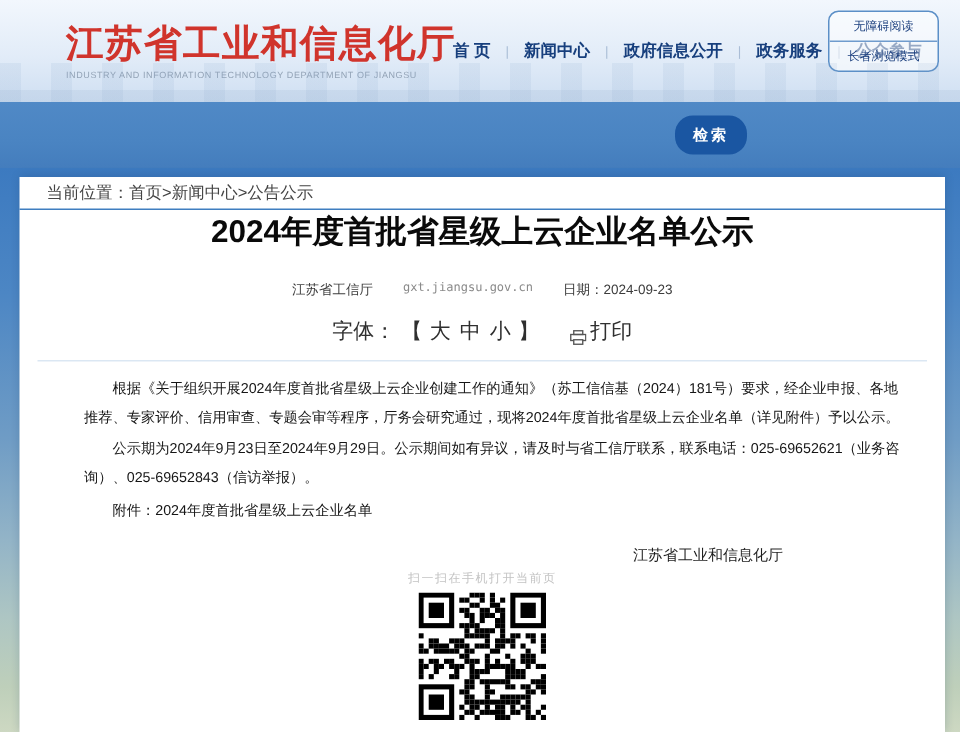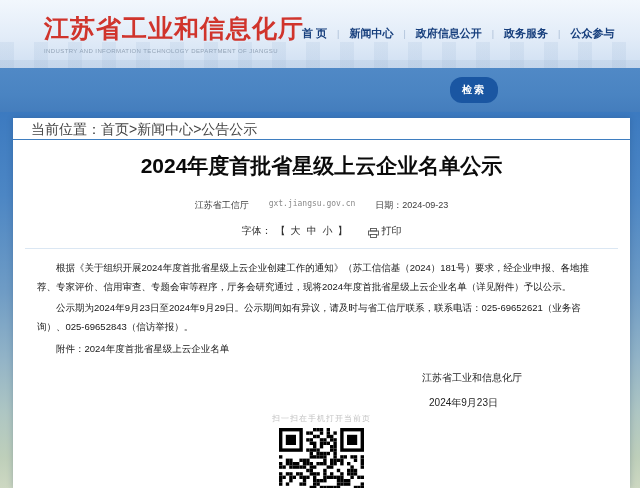--- a/index.html
+++ b/index.html
@@ -39,33 +39,33 @@
     font-size:10px; font-weight:bold; cursor:pointer; letter-spacing:2px; }
 
   
   .page-bg { position:absolute; left:0; top:112px; width:640px; height:376px;
     background:linear-gradient(180deg,#3c7ac0 0%,#4c86c4 22%,#6f9cc5 48%,
       #93b4c7 66%,#aec6c3 80%,#becfba 92%,#cdd8c2 100%); }
 
   
   .panel { position:absolute; left:13px; top:118px; width:617px; height:370px;
     background:#ffffff; box-shadow:0 0 6px rgba(20,50,90,.25); }
-  .crumb { height:22px; line-height:22px; padding-left:18px; font-size:14px; color:#444;
+  .crumb { height:22px; line-height:22px; padding-left:18px; font-size:11px; color:#444;
     border-bottom:1px solid #3f7ec0; }
-  .title { margin-top:12px; text-align:center; font-size:21px; font-weight:bold; color:#0a0a0a; }
+  .title { text-align:center; font-size:21px; font-weight:bold; color:#0a0a0a; }
   .meta { margin-top:19px; display:flex; justify-content:center; align-items:flex-start; gap:20px;
     font-size:9px; color:#3c3c3c; }
   .meta .site { font-family:"DejaVu Sans Mono",monospace; color:#8a8a8a; font-size:8px; }
   .fontrow { margin-top:12px; display:flex; justify-content:center; align-items:center;
-    gap:4px; font-size:10px; color:#2f2f2f; }
+    gap:4px; font-size:14px; color:#2f2f2f; }
   .fontrow .size { cursor:pointer; padding:0 1px; }
   .print-wrap { display:flex; align-items:flex-end; gap:3px; margin-left:16px; cursor:pointer; }
   .divider { margin:10px 12px 0; border-top:1px solid #dbe7f3; }
 
-  .bodytext { padding:9px 26px 0 24px; font-size:9.5px; line-height:19px; color:#161616; }
+  .bodytext { padding:9px 26px 0 43px; font-size:9.5px; line-height:19px; color:#161616; }
   .bodytext p { text-indent:2em; margin-bottom:2px; }
   .attach { margin-top:3px; }
 
   .sign-org { margin-top:13px; text-align:right; padding-right:108px;
     font-size:10px; color:#1d1d1d; }
   .sign-date { margin-top:11px; text-align:right; padding-right:132px;
     font-size:10px; color:#1d1d1d; }
 
   .qr-area { margin-top:3px; text-align:center; }
   .qr-caption { font-size:8px; color:#c3c3c3; letter-spacing:1px; }
@@ -82,20 +82,24 @@
   <div class="nav">
     <span class="nav-item">首 页</span>
     <span class="nav-sep">|</span>
     <span class="nav-item">新闻中心</span>
     <span class="nav-sep">|</span>
     <span class="nav-item">政府信息公开</span>
     <span class="nav-sep">|</span>
     <span class="nav-item">政务服务</span>
     <span class="nav-sep">|</span>
     <span class="nav-item">公众参与</span>
+  </div>
+  <div class="access-box">
+    <div class="access-item">无障碍阅读</div>
+    <div class="access-item">长者浏览模式</div>
   </div>
 </div>
 
 <div class="search-band">
   <button class="search-btn">检索</button>
 </div>
 
 <div class="page-bg"></div>
 
 <div class="panel">
@@ -128,21 +132,20 @@
 
   <div class="divider"></div>
 
   <div class="bodytext">
     <p>根据《关于组织开展2024年度首批省星级上云企业创建工作的通知》（苏工信信基（2024）181号）要求，经企业申报、各地推荐、专家评价、信用审查、专题会审等程序，厅务会研究通过，现将2024年度首批省星级上云企业名单（详见附件）予以公示。</p>
     <p>公示期为2024年9月23日至2024年9月29日。公示期间如有异议，请及时与省工信厅联系，联系电话：025-69652621（业务咨询）、025-69652843（信访举报）。</p>
     <p class="attach">附件：2024年度首批省星级上云企业名单</p>
   </div>
 
   <div class="sign-org">江苏省工业和信息化厅</div>
-  <div class="sign-date">2024年9月23日</div>
 
   <div class="qr-area">
     <div class="qr-caption">扫一扫在手机打开当前页</div>
     <svg class="qr-code" id="qr" width="85" height="85" viewBox="0 0 25 25">
         <g fill="#000">
           <rect x="10" y="0" width="1" height="1"></rect>
           <rect x="11" y="0" width="1" height="1"></rect>
           <rect x="12" y="0" width="1" height="1"></rect>
           <rect x="14" y="0" width="1" height="1"></rect>
           <rect x="8" y="1" width="1" height="1"></rect>

